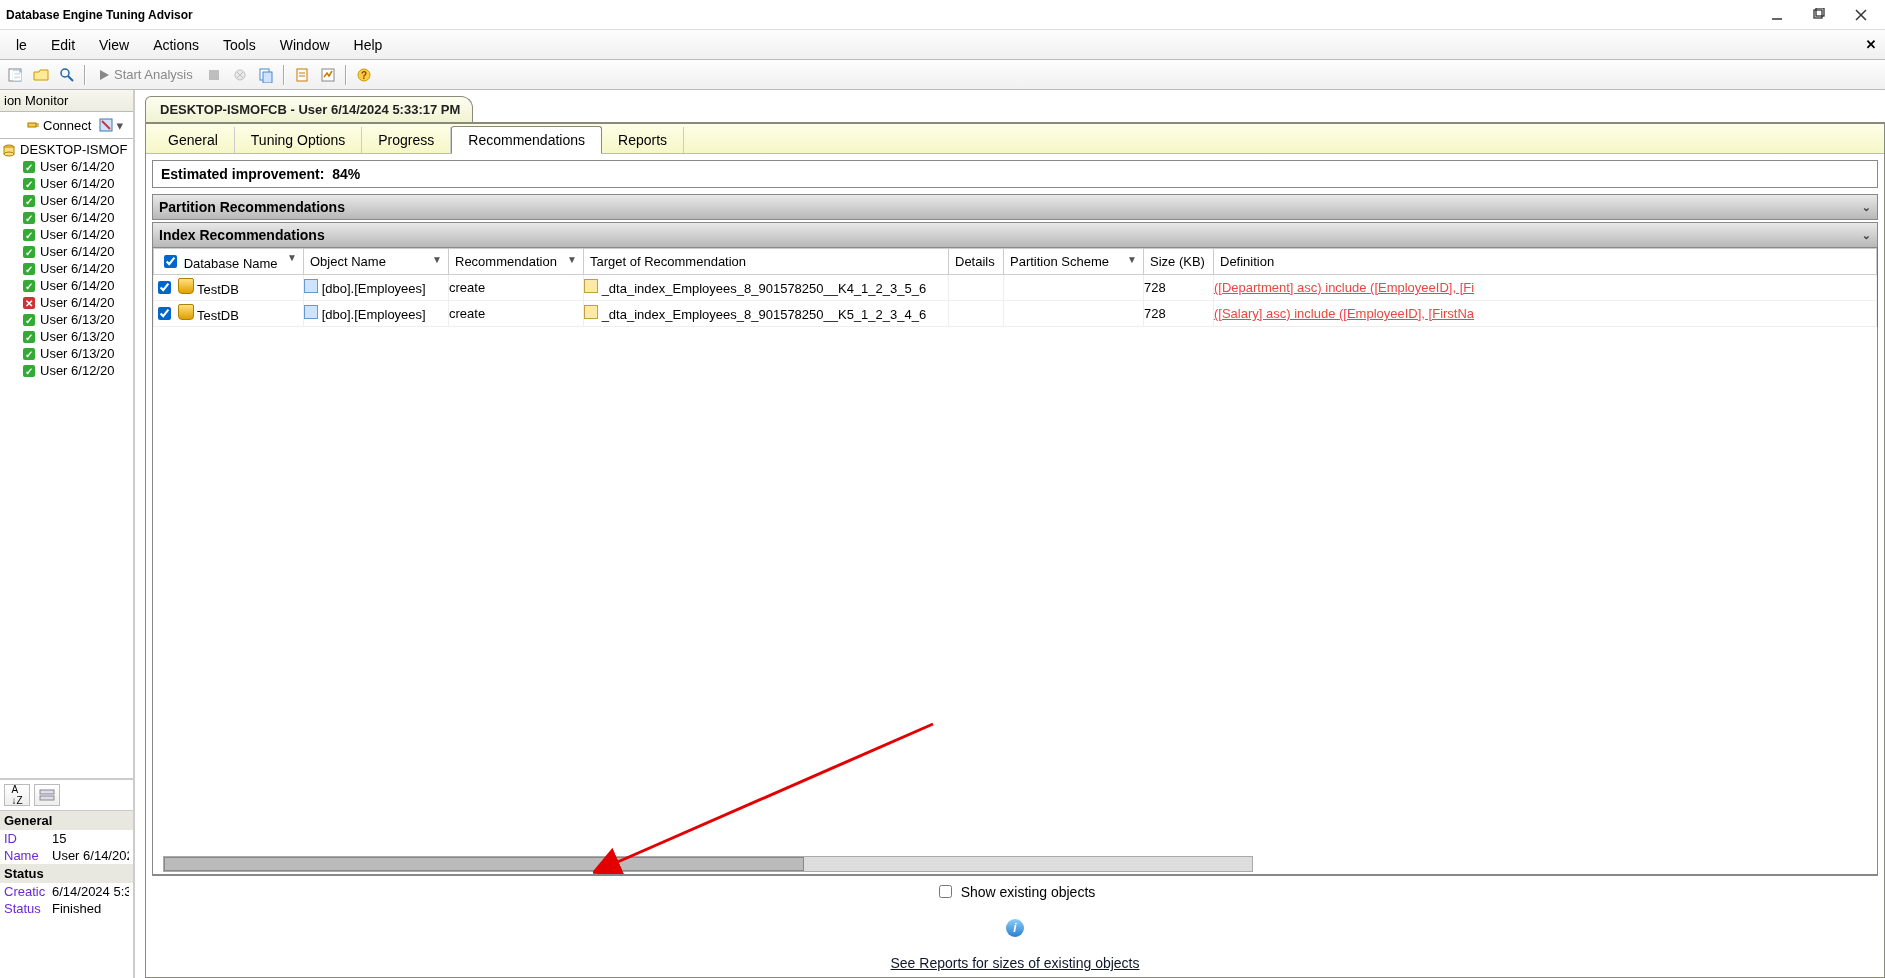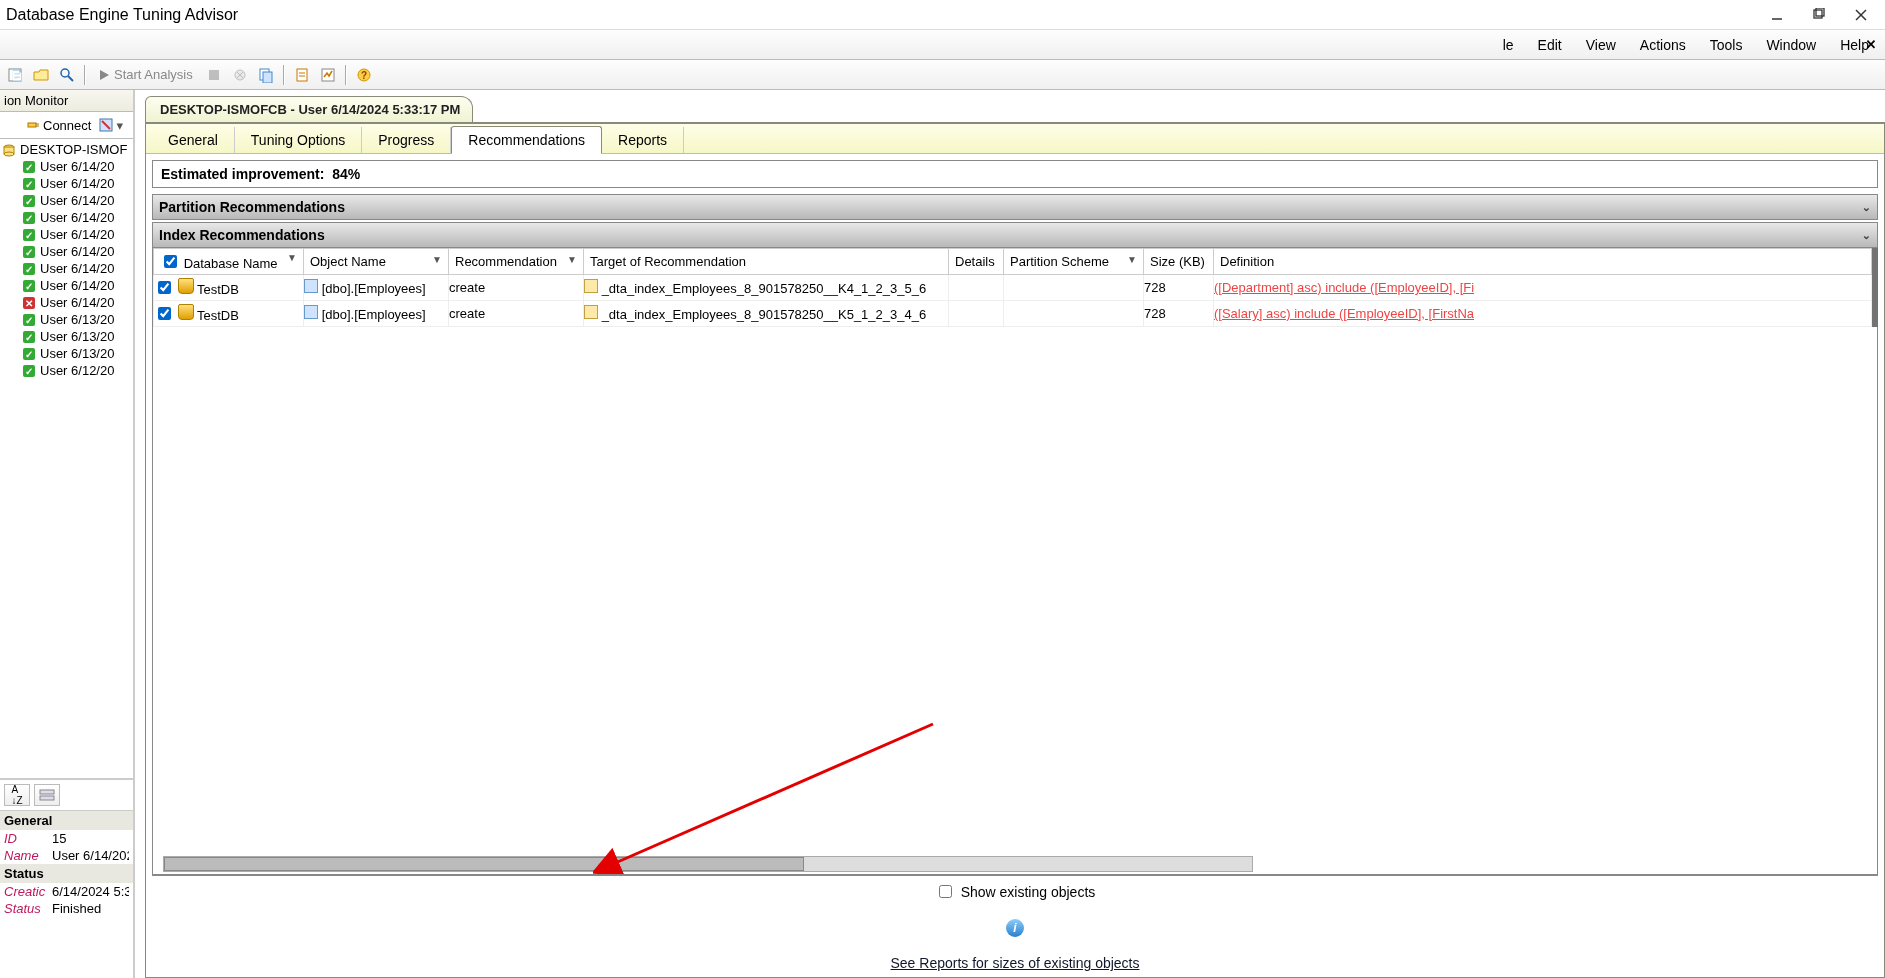--- a/index.html
+++ b/index.html
@@ -1,55 +1,55 @@
 <!DOCTYPE html>
 <html><head>
 <meta charset="utf-8">
 <style>
   * { box-sizing: border-box; }
   html, body { margin: 0; padding: 0; height: 100%; font-family: "Segoe UI", Tahoma, sans-serif; font-size: 13px; color: #000; background: #fff; overflow: hidden; }
   .titlebar { display: flex; align-items: center; height: 30px; padding: 0 6px; background: #fff; border-bottom: 1px solid #ddd; }
-  .titlebar .title { flex: 1; font-size: 16px; }
+  .titlebar .title { flex: 1; font-size: 12px; font-weight: bold; }
   .titlebar .winbtns { display: flex; gap: 22px; margin-right: 8px; }
   .winbtn { width: 20px; height: 20px; display: flex; align-items: center; justify-content: center; cursor: pointer; color: #333; }
-  .menubar { display: flex; align-items: center; height: 30px; background: linear-gradient(#fdfdfd,#f0f0f0); border-bottom: 1px solid #bbb; padding: 0 4px; position: relative; justify-content: flex-end; }
+  .menubar { display: flex; align-items: center; height: 30px; background: linear-gradient(#fdfdfd,#f0f0f0); border-bottom: 1px solid #bbb; padding: 0 4px; position: relative; }
   .menuitem { padding: 4px 12px; cursor: pointer; font-size: 14px; }
   .closeX { position: absolute; right: 4px; top: 4px; width: 20px; height: 20px; display: flex; align-items: center; justify-content: center; font-weight: bold; cursor: pointer; color:#000; }
   .toolbar { display: flex; align-items: center; height: 30px; background: linear-gradient(#fdfdfd,#f0f0f0); border-bottom: 1px solid #bbb; padding: 0 4px; gap: 4px; }
   .tbtn { width: 22px; height: 22px; display: flex; align-items: center; justify-content: center; border-radius: 2px; cursor: pointer; }
   .tsep { width: 2px; height: 20px; border-left: 1px solid #aaa; border-right: 1px solid #fff; margin: 0 2px; }
   .startana { display: flex; align-items: center; color: #888; padding: 0 6px; gap: 4px; cursor: pointer; }
   .body { display: flex; height: calc(100% - 90px); }
   .sidepanel { width: 135px; min-width: 135px; border-right: 2px solid #ccc; display: flex; flex-direction: column; background: #fff; overflow: hidden; }
   .paneltitle { background: linear-gradient(#f7f7f0,#ececdf); border-bottom: 1px solid #bbb; padding: 3px 4px; font-size: 13px; }
   .connectrow { display: flex; align-items: center; border-bottom: 1px solid #bbb; padding: 2px 20px; gap: 2px; }
   .connectrow .btnlink { display: flex; align-items: center; gap: 4px; padding: 2px 4px; border: 1px solid transparent; cursor: pointer; }
   .tree { flex: 1; overflow: hidden; padding: 2px 0; font-size: 13px; }
   .treeitem { display: flex; align-items: center; gap: 4px; padding: 1px 2px; white-space: nowrap; cursor: pointer; }
   .treeitem.child { padding-left: 22px; }
   .propdiv { border-top: 2px solid #ccc; height: 200px; display: flex; flex-direction: column; }
   .proptoolbar { display: flex; gap: 4px; padding: 4px; border-bottom: 1px solid #ccc; }
   .propbtn { width: 26px; height: 22px; border: 1px solid #bbb; background: linear-gradient(#fff,#eee); cursor: pointer; display:flex; align-items:center; justify-content:center;}
   .propbody { flex:1; overflow: hidden; font-size: 13px; }
   .propheader { background: #e8e8e0; padding: 2px 4px; font-weight: bold; }
   .proprow { display: flex; padding: 1px 4px; }
-  .proprow .k { width: 48px; color: #be185d; font-style: italic; }
+  .proprow .k { width: 48px; color: #6d28d9; }
   .proprow .v { flex: 1; white-space: nowrap; overflow: hidden; }
 
   .main { flex: 1; display: flex; flex-direction: column; padding: 4px 0 0 10px; overflow:hidden;}
   .tabhead { display: flex; align-items: flex-end; height: 28px; }
   .doctab { background: linear-gradient(#fdfef0,#f0f3d2); border: 1px solid #8a8a7a; border-bottom: none; border-top-left-radius: 6px; border-top-right-radius: 12px; padding: 5px 12px 5px 14px; font-weight: bold; font-size: 13px; color:#222; cursor:pointer;}
   .content { flex: 1; border: 1px solid #8a8a7a; border-top: 2px solid #8a8a7a; display: flex; flex-direction: column; overflow:hidden; background:#fff;}
   .innertabs { display: flex; align-items: flex-end; background: linear-gradient(#fefee8,#f6f7c7); height: 30px; padding: 0 6px; border-bottom: 1px solid #bbb; }
   .itab { padding: 5px 16px; cursor: pointer; border-right: 1px solid #ccc; font-size: 14px; }
   .itab.active { background: #fff; border: 1px solid #8a8a7a; border-bottom: 1px solid #fff; border-top-left-radius:3px; border-top-right-radius:3px; position:relative; top:1px;}
   .improvebar { border: 1px solid #888; margin: 6px; padding: 5px 8px; font-size: 14px; }
   .sectionhdr { background: linear-gradient(#e8e8e8,#b8b8b8); border: 1px solid #888; margin: 0 6px; padding: 4px 6px; font-size: 14px; font-weight: bold; display:flex; justify-content:space-between; align-items:center;}
   .exp { font-size: 11px; color:#444; cursor:pointer;}
-  .gridwrap { margin: 0 6px; border-left:1px solid #888; border-right:6px solid #737373; flex:0; }
+  .gridwrap { margin: 0 6px; border-left:1px solid #888; border-right:1px solid #737373; flex:0; }
   .grid { width: 100%; border-collapse: collapse; }
   .grid th { background: #fff; border: 1px solid #ccc; padding: 3px 6px; text-align: left; font-weight: normal; font-size: 13px; position:relative;}
   .grid td { border: 1px solid #eee; padding: 3px 0; font-size: 13px; white-space: nowrap; overflow:hidden;}
   .grid .chk { accent-color: #0066cc; }
   .grid .deflnk { color: #ef4444; text-decoration: underline; cursor: pointer; }
   .dropicon { float:right; color:#555; font-size:10px; margin-left:4px;}
   .dbicon { display:inline-flex; width:16px; height:16px; background:linear-gradient(#ffe080,#e0a000); border-radius:2px 2px 4px 4px; border:1px solid #b08000;}
   .tblicon { display:inline-flex; width:14px; height:14px; background:#cfe3ff; border:1px solid #6699cc;}
   .idxicon { display:inline-flex; width:14px; height:14px; background:#ffe9a8; border:1px solid #c0a040;}
   .rest { flex:1; margin: 0 6px; border:1px solid #888; border-top:none; position:relative; overflow:hidden;}

